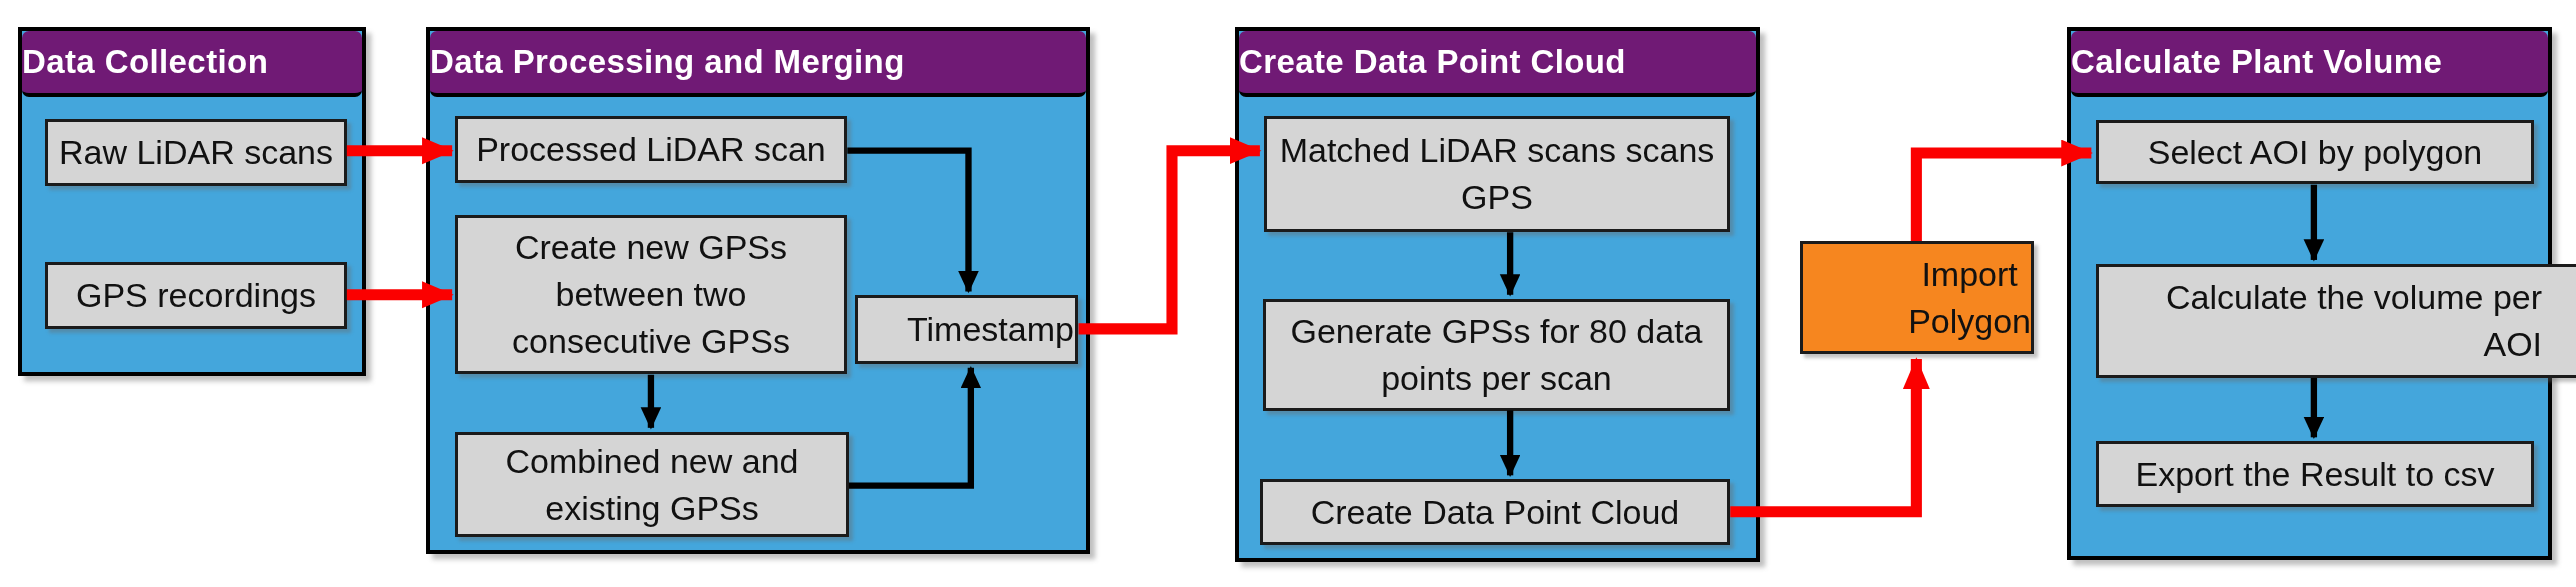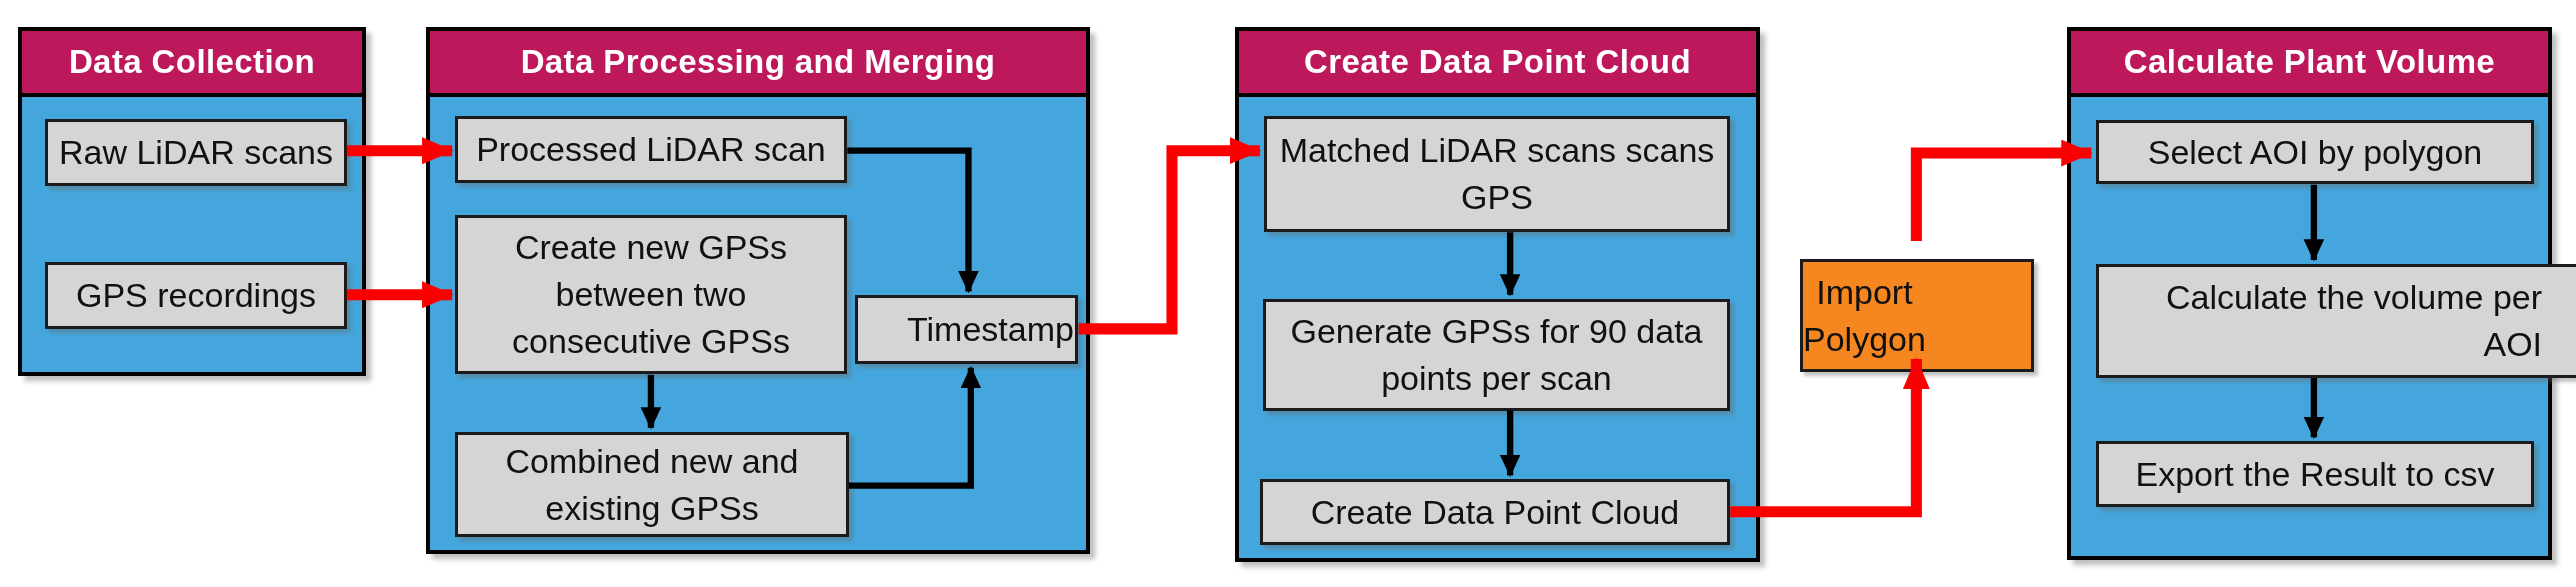--- a/index.html
+++ b/index.html
@@ -15,25 +15,25 @@
     position: absolute;
     background: #44A6DC;
     border: 4.8px solid #000000;
     box-shadow: 5.5px 6.3px 4.8px rgba(110,110,110,0.45);
     box-sizing: border-box;
   }
   .panel-header {
     position: absolute;
     left: 0; top: 0; right: 0;
     height: 62px;
-    background: #be185d;
+    background: #701a75;
     border-bottom: 4.8px solid #000000;
     display: flex;
     align-items: center;
-    justify-content: center;
+    border-radius: 7px;
   }
   .panel-title {
     color: #ffffff;
     font-size: 33px;
     font-weight: bold;
     letter-spacing: 0.4px;
     white-space: nowrap;
   }
   .pbox {
     position: absolute;
@@ -52,24 +52,23 @@
     color: #111111;
     white-space: pre-line;
   }
   .orange-box {
     position: absolute;
     background: #F6861F;
     border: 3.2px solid #1B1B1B;
     box-sizing: border-box;
     display: flex;
     align-items: center;
-    justify-content: flex-start;
+    justify-content: flex-end;
     text-align: center;
     box-shadow: 4px 4px 3.2px rgba(105,105,105,0.40);
-    margin-top: 18px;
   }
   #arrow-layer {
     position: absolute;
     left: 0; top: 0;
     width: 2576px;
     height: 588px;
     pointer-events: none;
   }
   .red-line  { fill: none; stroke: #FB0000; stroke-width: 14; }
   .blk-line  { fill: none; stroke: #000000; stroke-width: 8;  }
@@ -115,21 +114,21 @@
   <div class="panel" style="left:1235px; top:27px; width:525px; height:535px;">
     <div class="panel-header">
       <span class="panel-title">Create Data Point Cloud</span>
     </div>
   </div>
   <div class="pbox" style="left:1264px; top:116px; width:466px; height:116px;">
     <span class="pbox-label">Matched LiDAR scans scans
 GPS</span>
   </div>
   <div class="pbox" style="left:1263px; top:299px; width:467px; height:112px;">
-    <span class="pbox-label">Generate GPSs for 90 data
+    <span class="pbox-label">Generate GPSs for 80 data
 points per scan</span>
   </div>
   <div class="pbox" style="left:1260px; top:479px; width:470px; height:66px;">
     <span class="pbox-label">Create Data Point Cloud</span>
   </div>
 
   <div class="orange-box" style="left:1800px; top:241px; width:234px; height:113px;">
     <span class="pbox-label">Import
 Polygon</span>
   </div>

